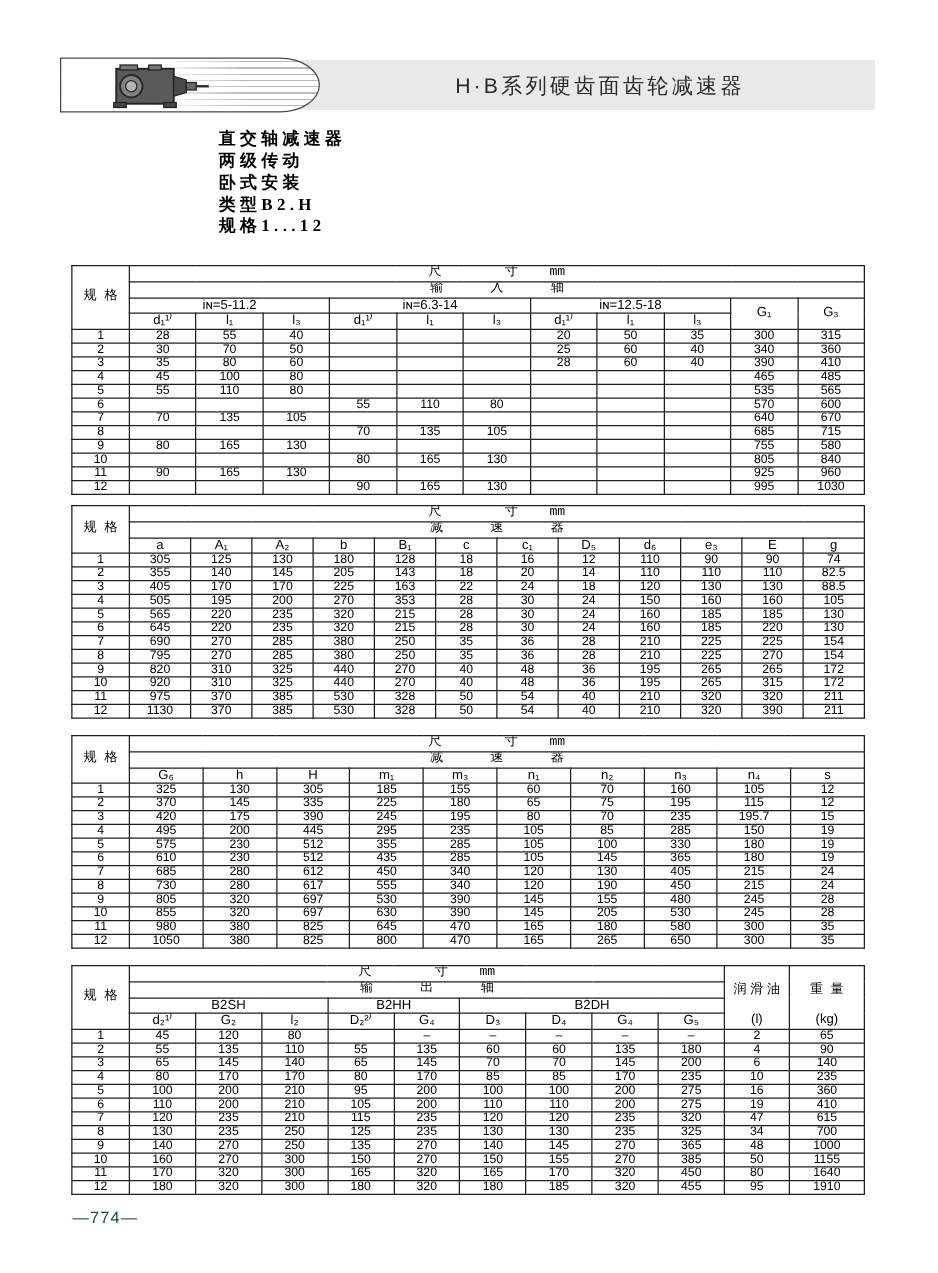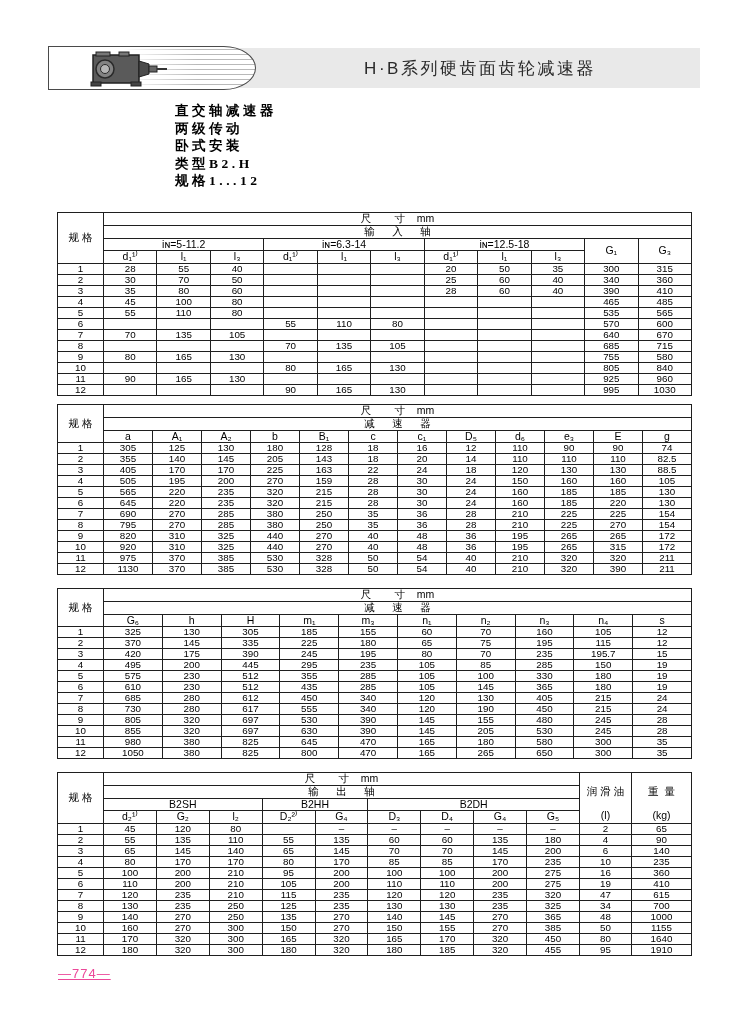--- a/index.html
+++ b/index.html
@@ -45,32 +45,32 @@
     border-collapse: collapse; table-layout: fixed;
     border: 1.5px solid #000;
   }
   .dim-table th, .dim-table td {
     border: 1px solid #1f1f1f;
     text-align: center; vertical-align: middle;
     padding: 0; font-weight: normal; overflow: hidden;
   }
   .dim-table thead th { font-size: 10.5px; height: 12.5px; line-height: 1.12; color: #000; }
   .dim-table tbody td { font-size: 9.8px; height: 11px; line-height: 1; color: #000; }
-  .pre { white-space: pre; }
+  .pre { white-space: pre; font-family: Liberation Mono, monospace; }
   .t1 { top: 212px; }
   .t2 { top: 404px; }
   .t3 { top: 588px; }
   .t4 { top: 772px; }
   .unit-top { margin-top: 12px; white-space: pre; }
   .unit-bot { margin-top: 12px; }
 
   
   .footer {
     position: absolute; left: 58px; top: 966px;
-    font-size: 13px; letter-spacing: 1px; color: #ec4899; text-decoration: underline;
+    font-size: 13px; letter-spacing: 1px; color: #14532d;
   }
 </style>
 </head>
 <body>
 
 <div class="header-graphic">
   <div class="title-band">
     <span class="title">H·B系列硬齿面齿轮减速器</span>
   </div>
   <div class="photo-box">
@@ -372,21 +372,21 @@
         <td>130</td>
         <td>130</td>
         <td>88.5</td>
       </tr>
       <tr>
         <td>4</td>
         <td>505</td>
         <td>195</td>
         <td>200</td>
         <td>270</td>
-        <td>159</td>
+        <td>353</td>
         <td>28</td>
         <td>30</td>
         <td>24</td>
         <td>150</td>
         <td>160</td>
         <td>160</td>
         <td>105</td>
       </tr>
       <tr>
         <td>5</td>

